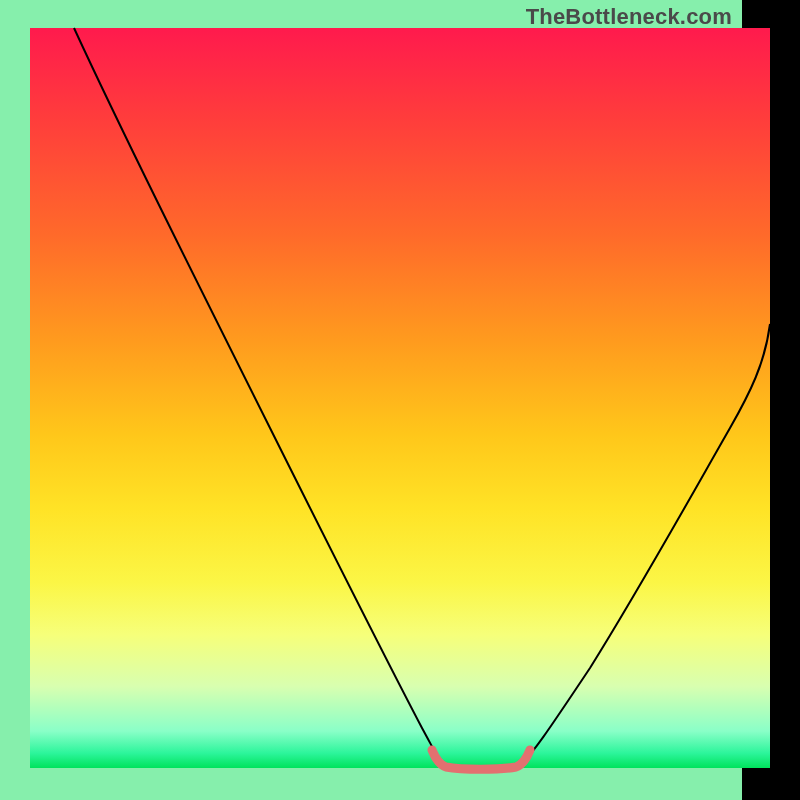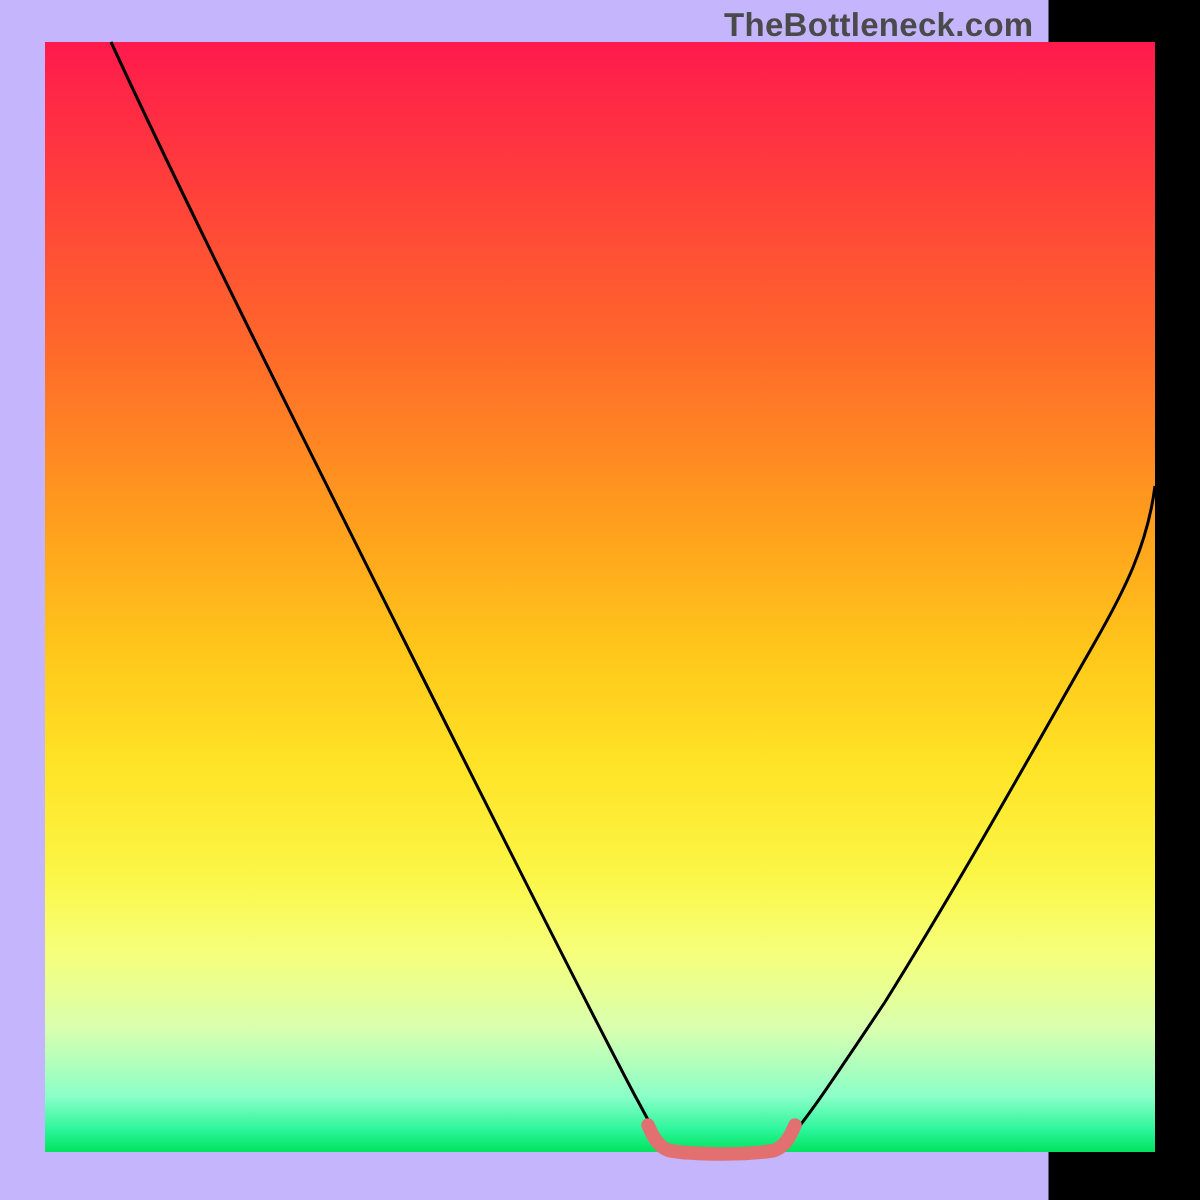--- a/index.html
+++ b/index.html
@@ -8,21 +8,22 @@
     width: 800px;
     height: 800px;
     background: #000;
     overflow: hidden;
     font-family: Arial, Helvetica, sans-serif;
   }
   .frame {
     position: relative;
     width: 699px;
     height: 800px;
-    background: #c4b5fd;
+    background: #86efac;
+    padding-left: 43px;
   }
   .watermark {
     position: absolute;
     top: 4px;
     right: 10px;
     color: #4a4a4a;
     font-size: 22px;
     font-weight: 600;
     letter-spacing: 0.2px;
     z-index: 10;

